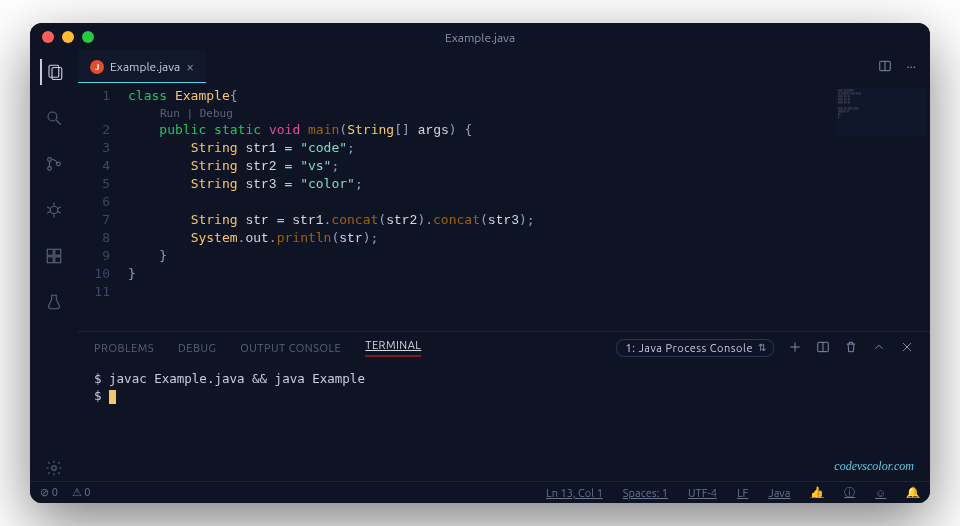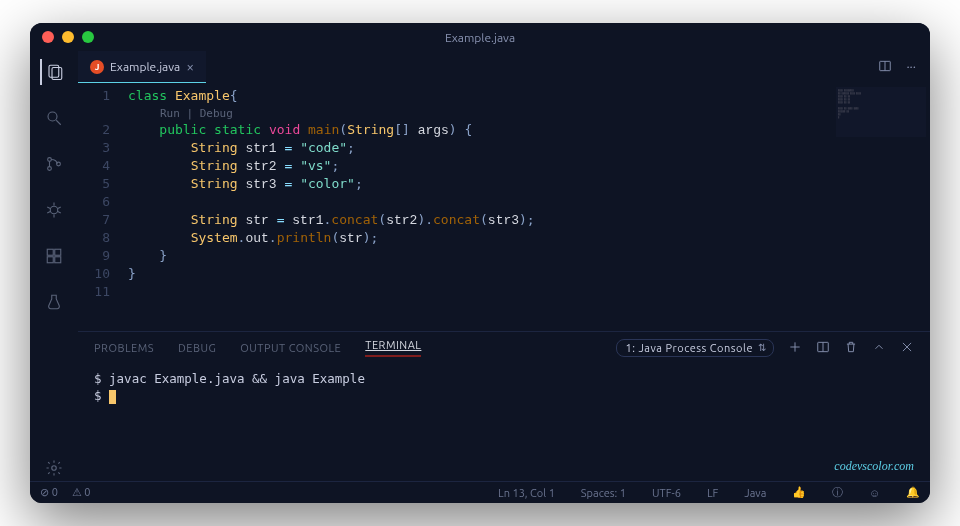--- a/index.html
+++ b/index.html
@@ -205,21 +205,21 @@
     height: 22px;
     background: #0e1424;
     border-top: 1px solid #1c2540;
     display: flex;
     align-items: center;
     font-size: 11px;
     color: #6a7490;
     padding: 0 10px;
     gap: 14px;
   }
-  .statusbar .sb-right { margin-left: auto; display: flex; gap: 26px; align-items: center;}
+  .statusbar .sb-right { margin-left: auto; display: flex; gap: 20px; align-items: center; text-decoration: underline;}
   .ico-svg { width: 18px; height: 18px; stroke: currentColor; fill: none; stroke-width: 1.5; }
   .ico-sm { width: 14px; height: 14px; stroke: currentColor; fill: none; stroke-width: 1.6; }
 </style>
 </head>
 <body>
 
 <div class="window">
 
   <div class="titlebar">
     <div class="traffic">
@@ -359,21 +359,21 @@
       </div>
     </div>
   </div>
 
   <div class="statusbar">
     <span>⊘ <span>0</span></span>
     <span>⚠ <span>0</span></span>
     <div class="sb-right">
       <span>Ln 13, Col 1</span>
       <span>Spaces: 1</span>
-      <span>UTF-6</span>
+      <span>UTF-4</span>
       <span>LF</span>
       <span>Java</span>
       <span>👍</span>
       <span>ⓘ</span>
       <span>☺</span>
       <span>🔔</span>
     </div>
   </div>
 </div>
 

